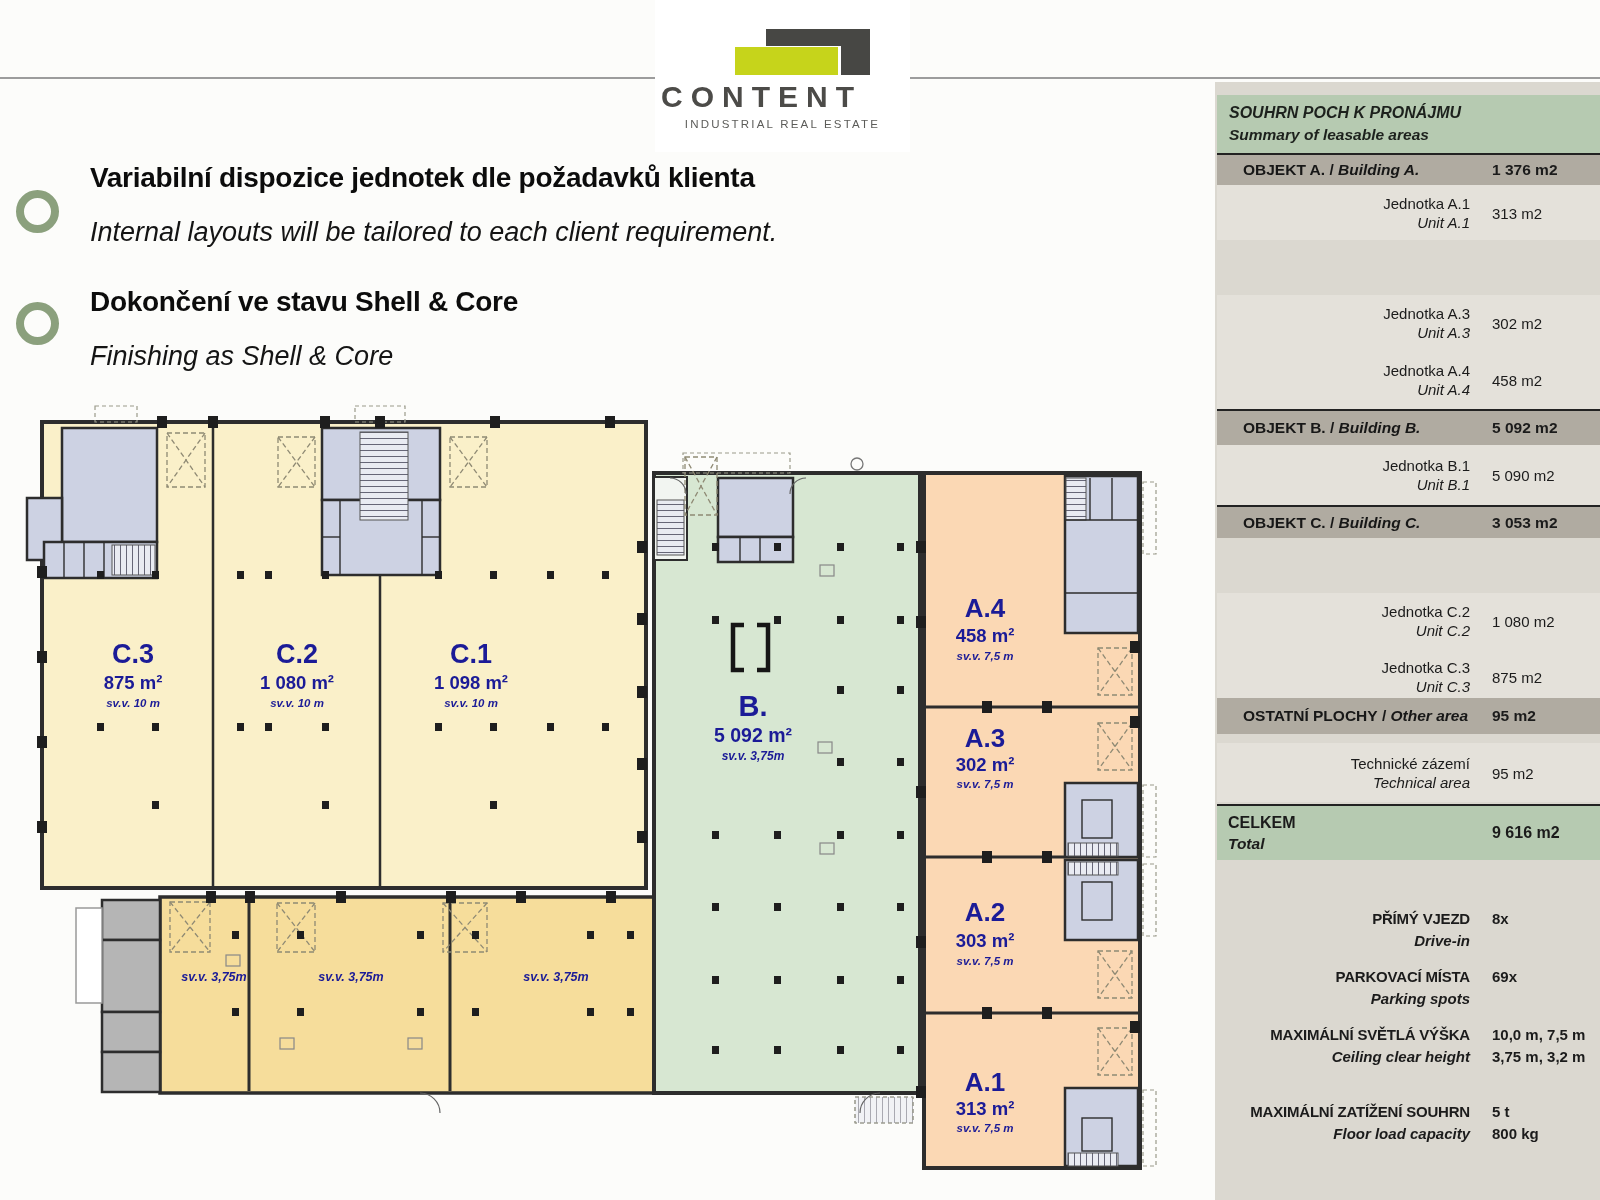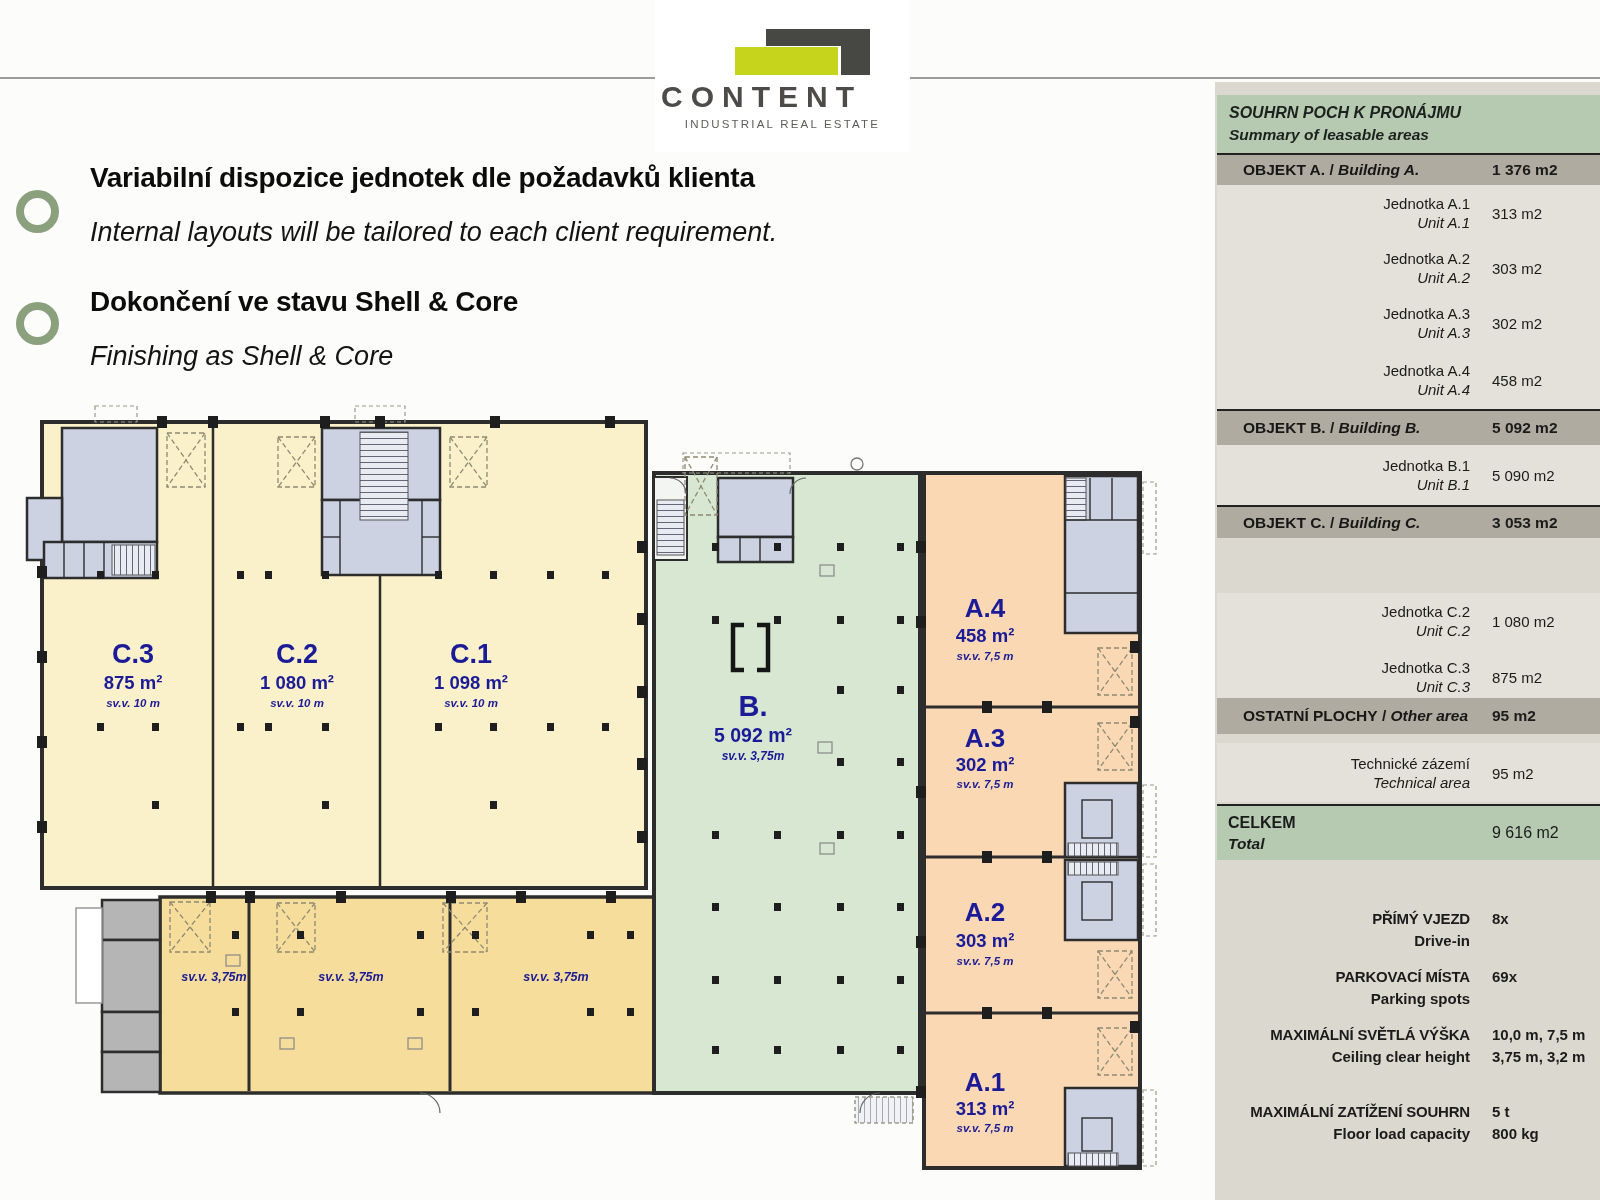--- a/index.html
+++ b/index.html
@@ -32,25 +32,25 @@
   .sec .sv{position:absolute;left:275px;font-size:15.5px;font-weight:700}
   .urow{position:absolute;left:2px;right:0;background:#e4e1da}
   .urow .rl{position:absolute;right:130px;top:50%;transform:translateY(-50%);text-align:right}
   .urow .rl .c{display:block;font-size:15px;line-height:19px;white-space:nowrap}
   .urow .rl .e{display:block;font-size:15px;line-height:19px;font-style:italic;white-space:nowrap}
   .urow .rv{position:absolute;left:275px;top:50%;transform:translateY(-50%);font-size:15px;white-space:nowrap}
   .total{position:absolute;left:2px;right:0;background:#b6cab1}
   .total .tl{position:absolute;left:11px;top:50%;transform:translateY(-50%)}
   .total .tl .c{display:block;font-size:16px;font-weight:700;line-height:21px}
   .total .tl .e{display:block;font-size:15.5px;font-weight:700;font-style:italic;line-height:21px}
-  .total .tv{position:absolute;left:275px;top:50%;transform:translateY(-50%);font-size:16px;font-weight:400}
+  .total .tv{position:absolute;left:275px;top:50%;transform:translateY(-50%);font-size:16px;font-weight:700}
   .fact{position:absolute;left:2px;width:383px;height:46px}
   .fact .fl{position:absolute;right:130px;top:0;text-align:right}
   .fact .fl .c{display:block;font-size:15px;font-weight:700;line-height:22px;white-space:nowrap;letter-spacing:-.2px}
-  .fact .fl .e{display:block;font-size:15px;font-weight:700;line-height:22px;white-space:nowrap}
+  .fact .fl .e{display:block;font-size:15px;font-weight:700;font-style:italic;line-height:22px;white-space:nowrap}
   .fact .fv{position:absolute;left:275px;top:0}
   .fact .fv span{display:block;font-size:15px;font-weight:700;line-height:22px;white-space:nowrap}
 </style>
 </head>
 <body>
 
 <div class="page">
   <div class="topline"></div>
 
   <div class="logo-box">
@@ -359,27 +359,20 @@
       <div class="sl"><b>OBJEKT A.</b><span> / </span><i>Building A.</i></div>
       <div class="sv">1 376 m2</div>
     </div>
     <div class="urow" style="top:103px;height:55px">
       <div class="rl">
           <span class="c">Jednotka A.1</span>
           <span class="e">Unit A.1</span>
         </div>
       <div class="rv">313 m2</div>
     </div>
-    <div class="urow" style="top:158px;height:55px">
-      <div class="rl">
-          <span class="c">Jednotka A.2</span>
-          <span class="e">Unit A.2</span>
-        </div>
-      <div class="rv">303 m2</div>
-    </div>
     <div class="urow" style="top:213px;height:55px">
       <div class="rl">
           <span class="c">Jednotka A.3</span>
           <span class="e">Unit A.3</span>
         </div>
       <div class="rv">302 m2</div>
     </div>
     <div class="urow" style="top:268px;height:59px">
       <div class="rl">
           <span class="c">Jednotka A.4</span>

